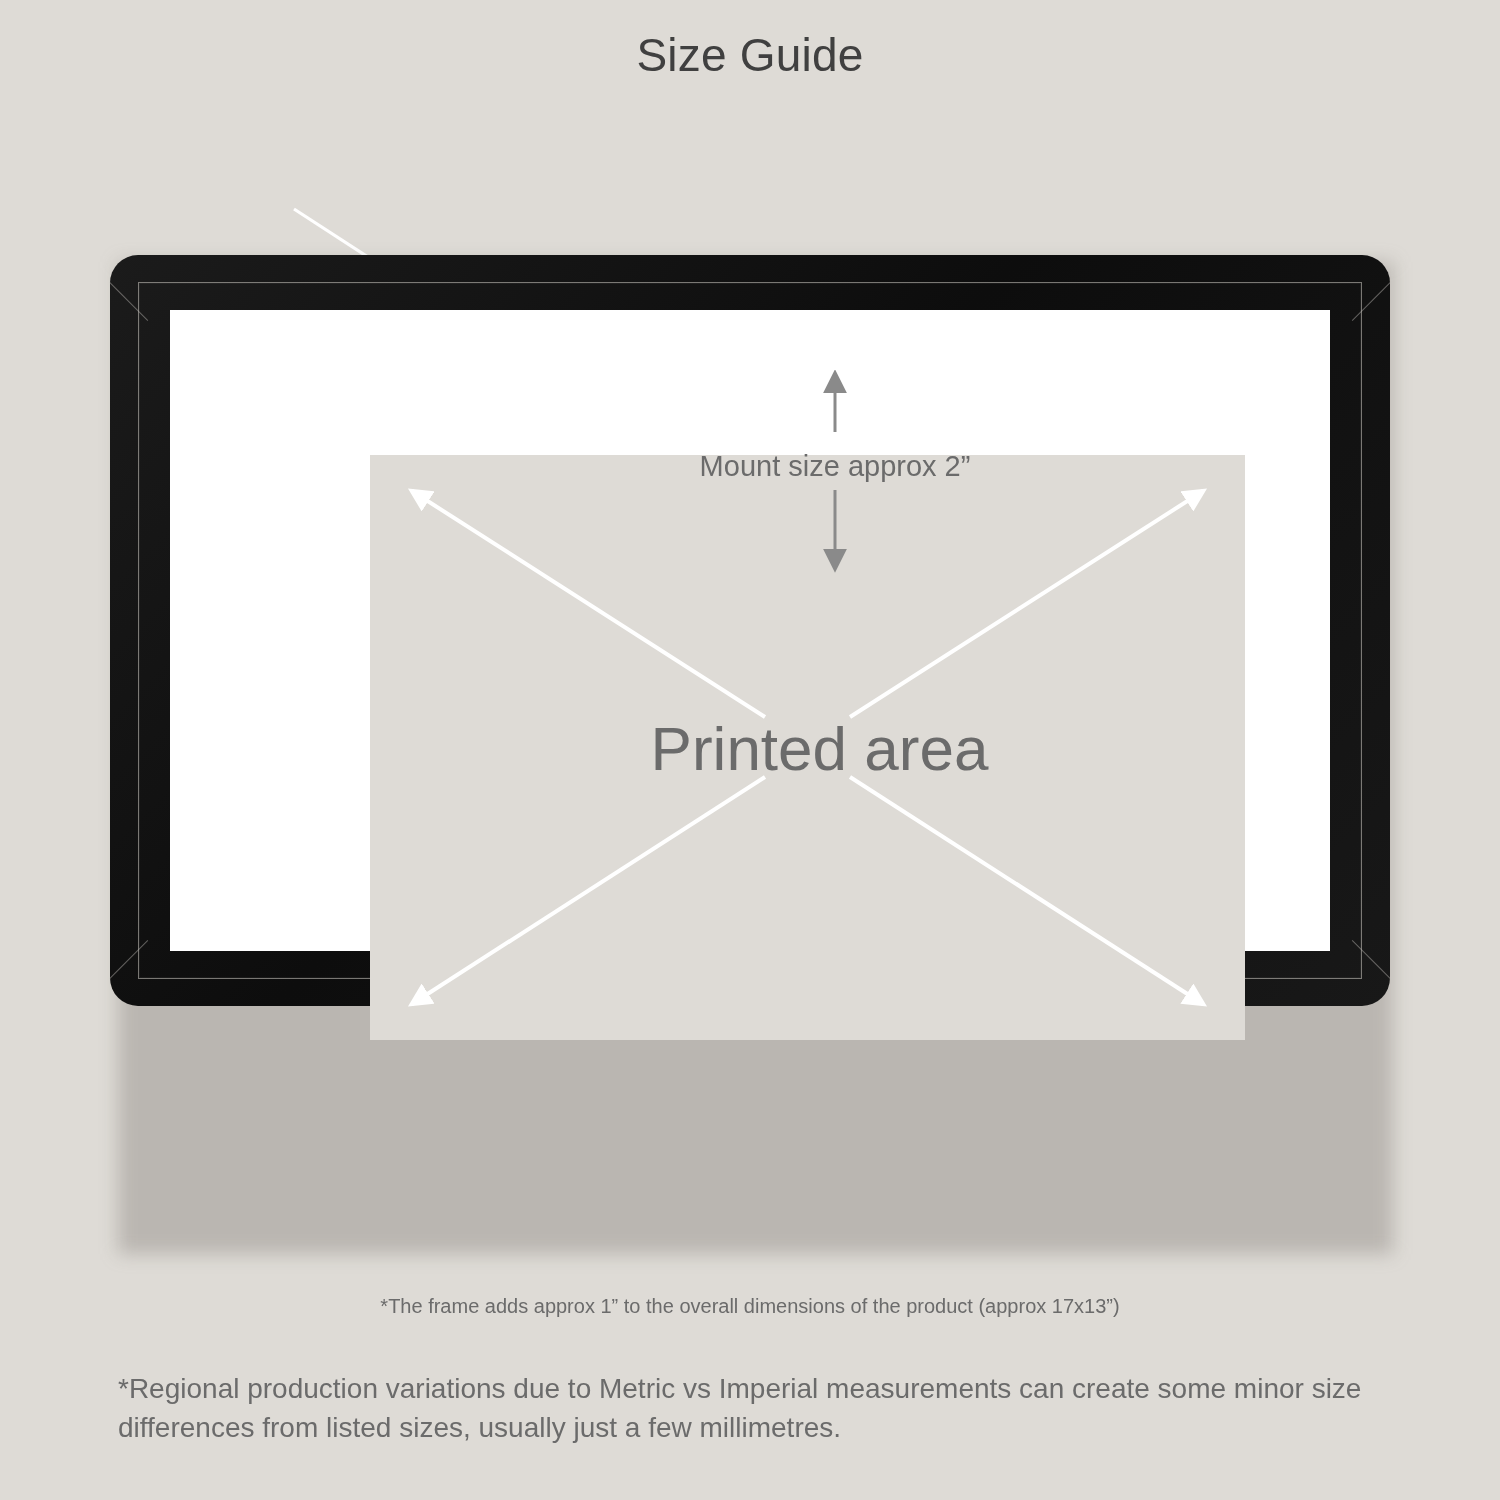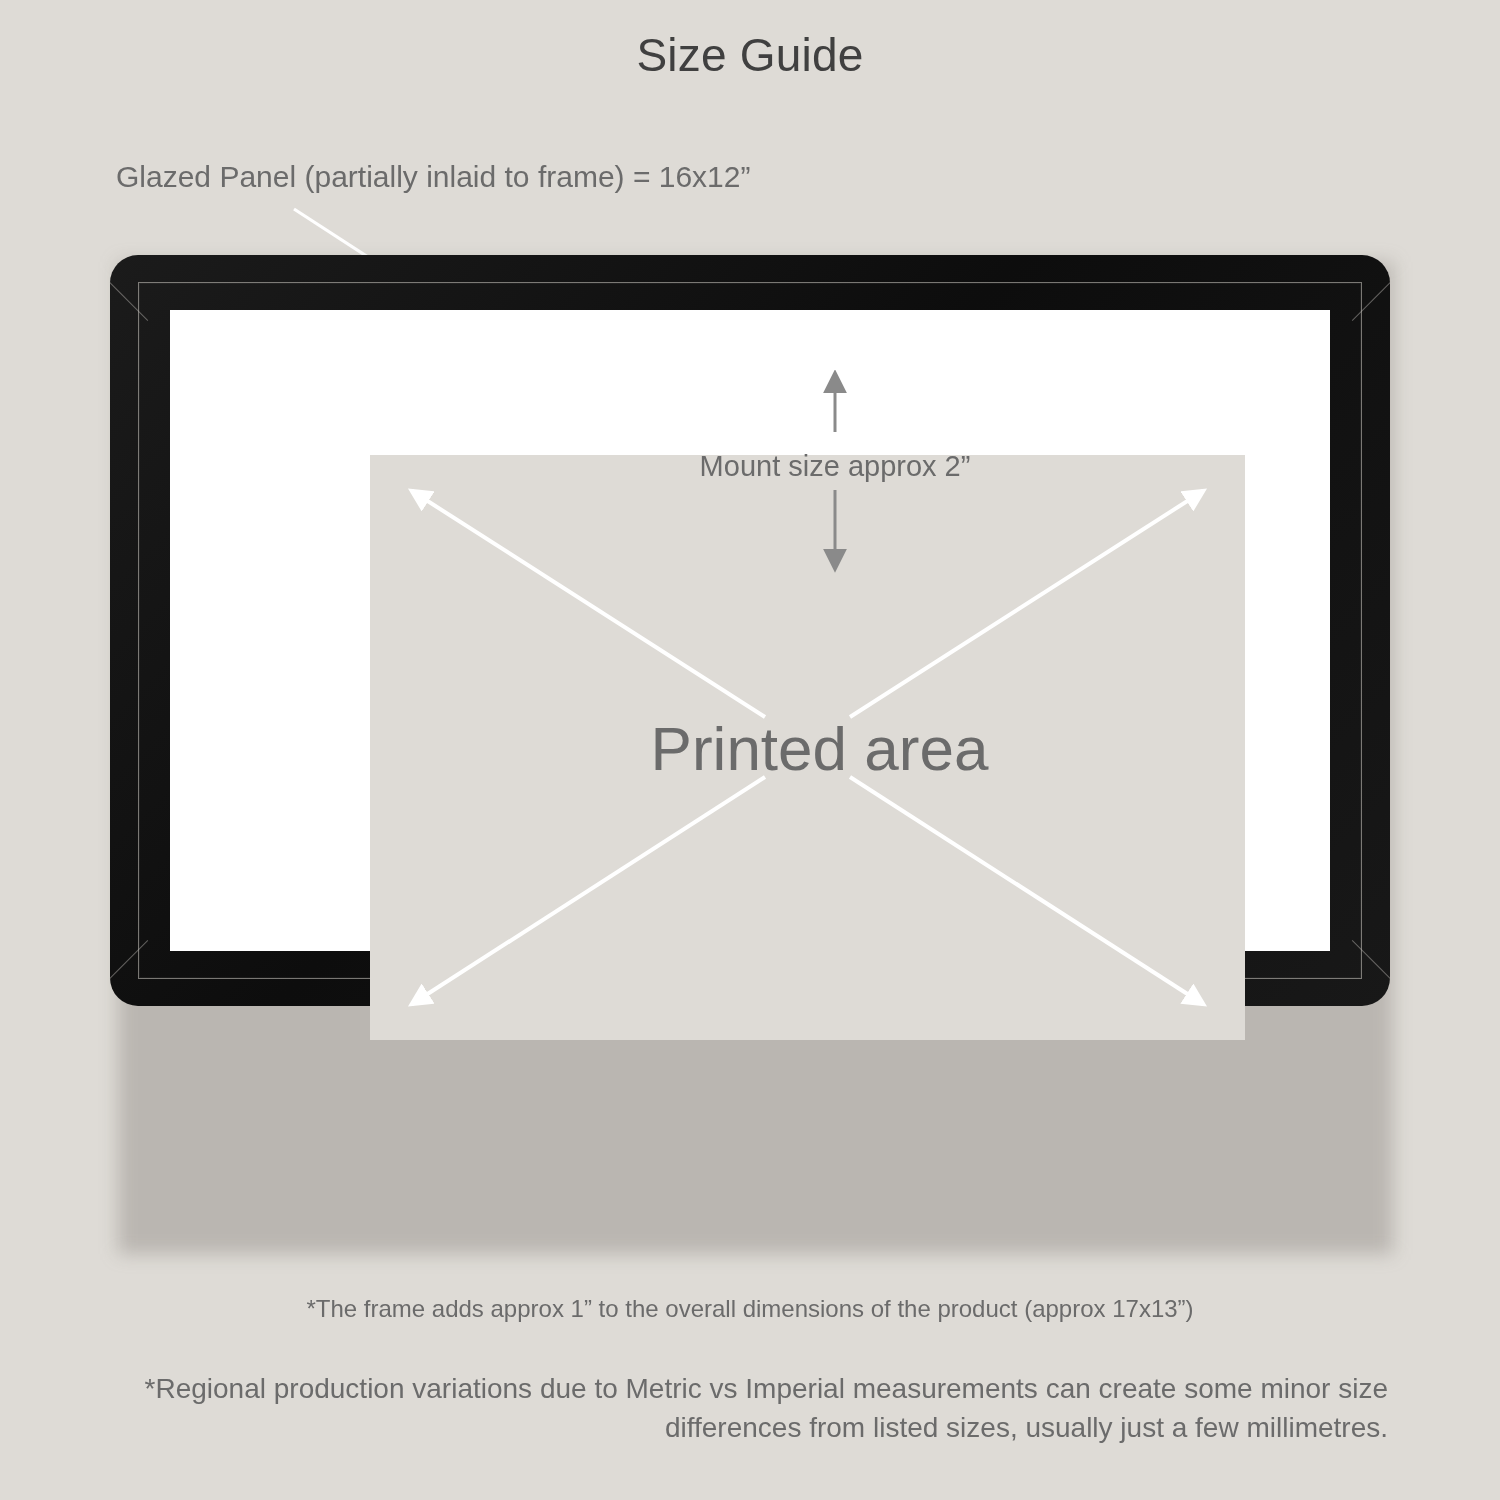--- a/index.html
+++ b/index.html
@@ -166,42 +166,41 @@
     inset: 0;
   }
 
   
   .note1 {
     position: absolute;
     top: 1295px;
     left: 0;
     width: 100%;
     text-align: center;
-    font-size: 24px;
+    font-size: 20px;
     color: #6b6b6b;
   }
   .note2 {
     position: absolute;
     top: 1370px;
     left: 118px;
     width: 1270px;
     font-size: 28px;
     line-height: 1.38;
     color: #6b6b6b;
-    text-align: right;
+    text-align: left;
   }
 </style>
 </head>
 <body>
 
 <div class="page">
 
   <div class="title">Size Guide</div>
 
-  <div class="glazed-label">Glazed Panel (partially inlaid to frame) = 16x12”</div>
 
   <svg class="glazed-arrow" viewBox="0 0 130 90">
     <defs>
       <marker id="whiteArrow" markerWidth="7" markerHeight="7" refX="5.6" refY="3.5" orient="auto">
         <path d="M0,0 L7,3.5 L0,7 z" fill="#ffffff"></path>
       </marker>
       <marker id="greyArrow" markerWidth="7" markerHeight="7" refX="5.6" refY="3.5" orient="auto">
         <path d="M0,0 L7,3.5 L0,7 z" fill="#8a8a8a"></path>
       </marker>
     </defs>

